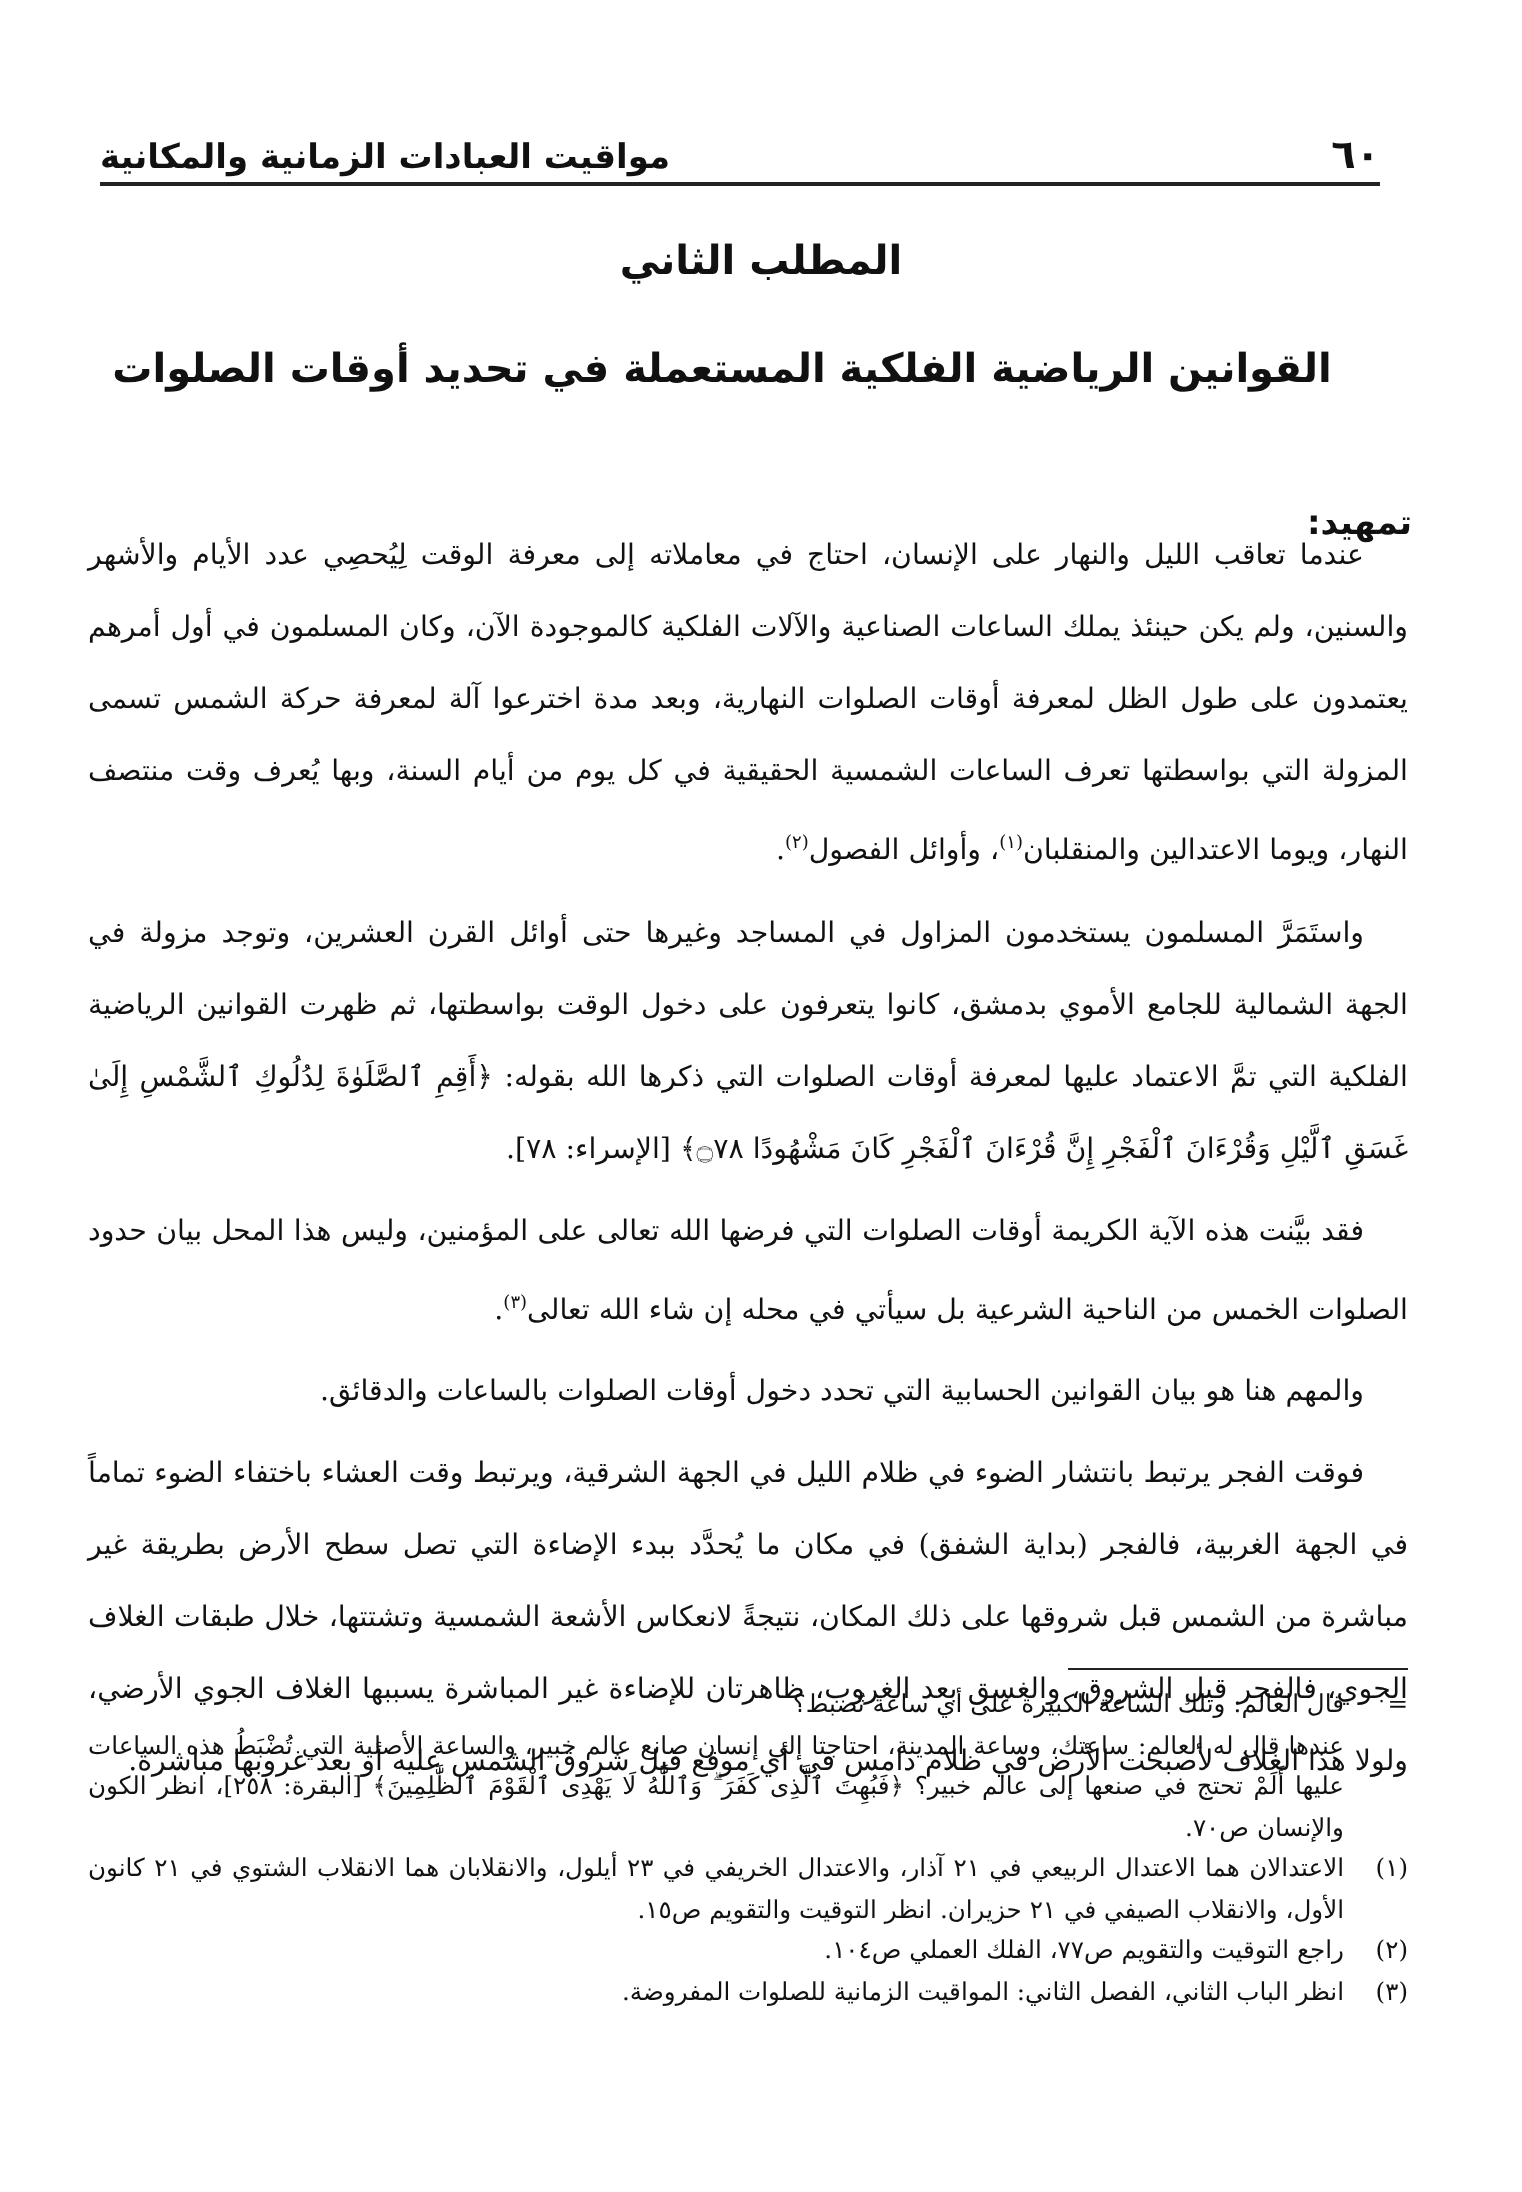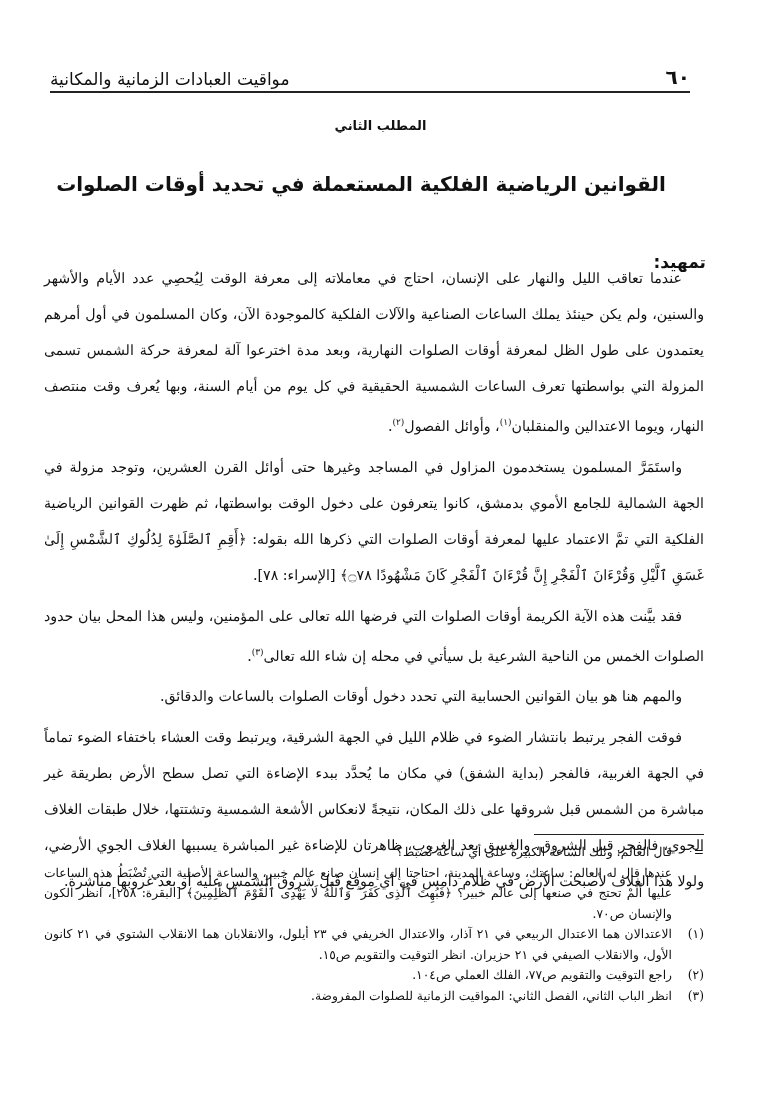--- a/index.html
+++ b/index.html
@@ -11,25 +11,25 @@
     .header {
       position: absolute; top: 55px; left: 50px; width: 640px; height: 34px;
       border-bottom: 2px solid #222;
       display: flex; justify-content: space-between; align-items: flex-end;
       padding-bottom: 2px;
     }
     .page-number {
       font-family: "DejaVu Sans", sans-serif; font-weight: bold; font-size: 20px;
     }
     .running-title {
-      font-family: "DejaVu Sans", sans-serif; font-weight: normal; font-size: 17px;
+      font-family: "DejaVu Sans", sans-serif; font-weight: bold; font-size: 17px;
     }
     .section-label {
       position: absolute; top: 118px; left: 0; width: 761px; text-align: center;
-      font-family: "DejaVu Sans", sans-serif; font-weight: bold; font-size: 13px;
+      font-family: "DejaVu Sans", sans-serif; font-weight: bold; font-size: 20px;
     }
     .section-title {
       position: absolute; top: 172px; left: 0; width: 722px; text-align: center;
       font-family: "DejaVu Sans", sans-serif; font-weight: bold; font-size: 20px;
     }
     .intro-heading {
       position: absolute; top: 228px; right: 55px;
       font-family: "DejaVu Sans", sans-serif; font-weight: bold; font-size: 17px; margin-top: 24px;
     }
     .body-text {

